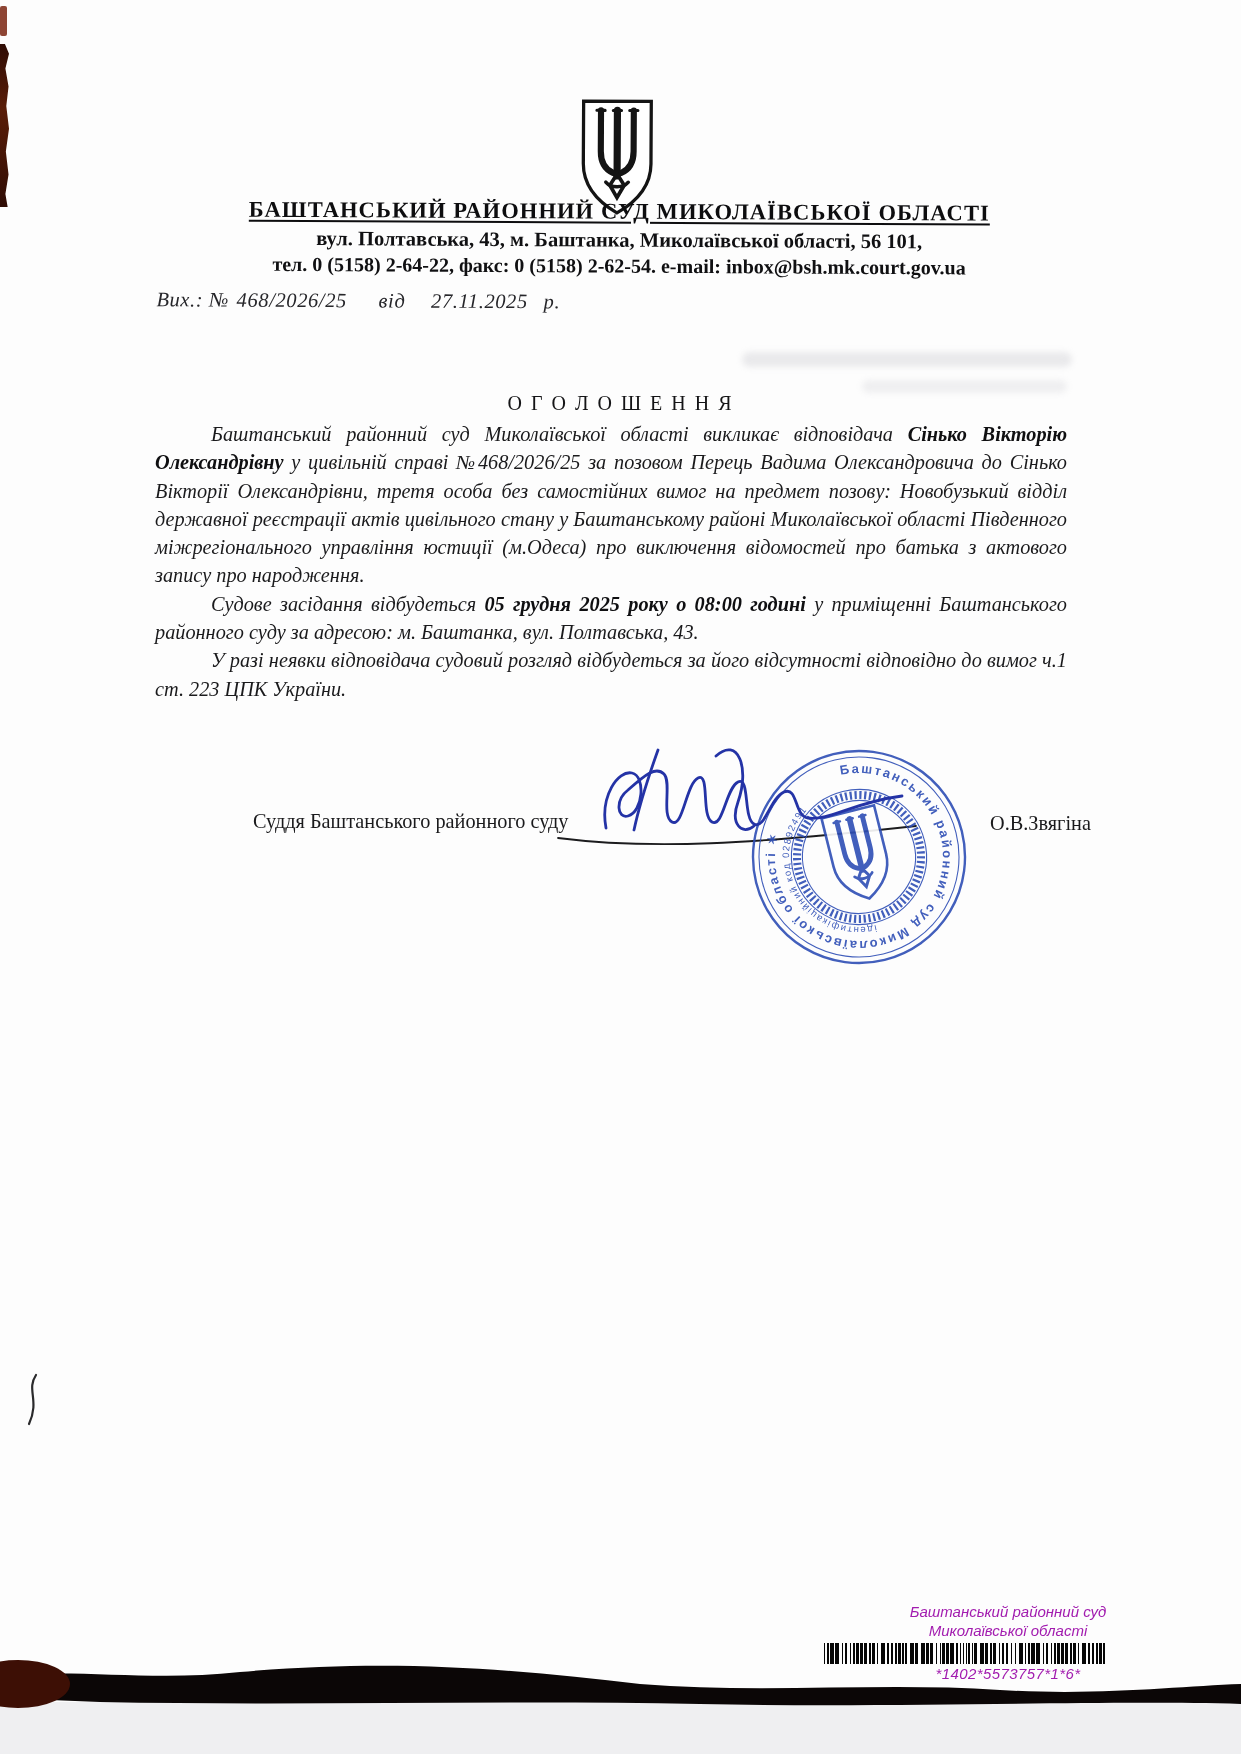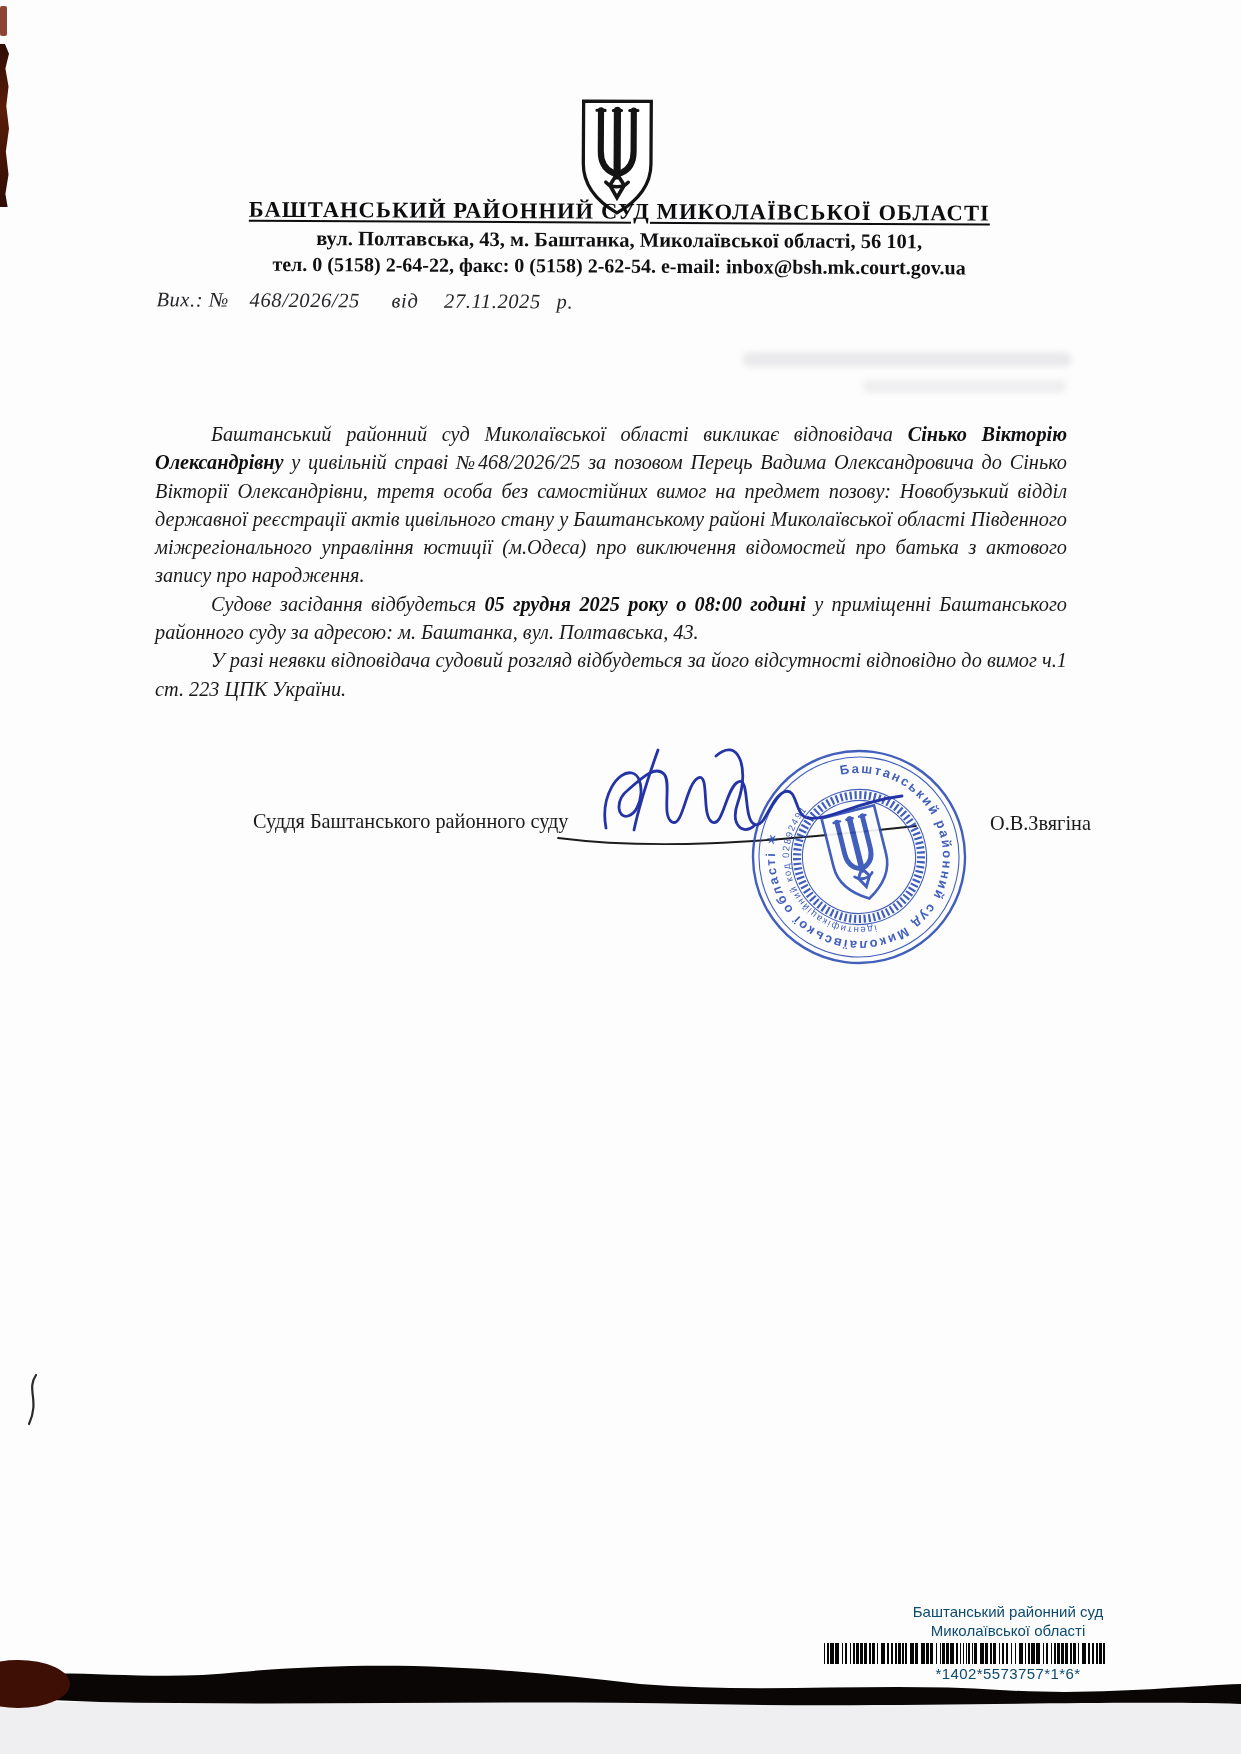--- a/index.html
+++ b/index.html
@@ -13,21 +13,21 @@
   .emblem { position:absolute; left:577px; top:96px; width:82px; height:126px; color:#141414; }
   .court-name {
     position:absolute; left:0; top:198px; width:100%; text-align:center;
     font-weight:bold; font-size:22.5px; letter-spacing:1.1px; color:#0d0d0f;
     text-decoration:underline; text-underline-offset:3px;
   }
   .addr-line  { position:absolute; left:0; top:228px; width:100%; text-align:center; font-weight:bold; font-size:20.5px; color:#101012; }
   .contact-line { position:absolute; left:0; top:254px; width:100%; text-align:center; font-weight:bold; font-size:20px; color:#101012; }
   .ref-line { position:absolute; left:158px; top:290px; font-style:italic; font-size:20.5px; color:#26262a; letter-spacing:.6px; }
   .ref-line span { display:inline-block; }
-  .ref-num { margin-left:15px; }
+  .ref-num { margin-left:2px; }
   .ref-from { margin-left:26px; }
   .ref-date { margin-left:20px; }
   .ref-suf { margin-left:10px; }
   
   .ghost { position:absolute; background:#b7b7bf; border-radius:8px; filter:blur(3px); }
   .ghost.g1 { left:742px; top:352px; width:330px; height:15px; opacity:.28; }
   .ghost.g2 { left:862px; top:380px; width:205px; height:13px; opacity:.2; }
   
   .doc-title { position:absolute; left:0; top:392px; width:100%; text-align:center; font-size:20px; letter-spacing:2px; color:#141416; }
   .body-text { position:absolute; left:155px; top:420px; width:912px; font-size:20.3px; line-height:28.3px; text-align:justify; color:#1a1a1c;font-style:italic; }
@@ -36,21 +36,21 @@
   
   .sig-role { position:absolute; left:253px; top:810px; font-size:20.3px; color:#1a1a1c; }
   .judge-name { position:absolute; left:990px; top:812px; font-size:20.3px; color:#1a1a1c; }
   .sig-line-svg { position:absolute; left:512px; top:810px; width:410px; height:44px; }
   .sig-scribble { position:absolute; left:598px; top:736px; width:312px; height:126px; }
   .stamp { position:absolute; left:744px; top:742px; width:230px; height:230px; opacity:.9; transform:rotate(-14deg); color:#2e4eb5; }
   .stamp text { font-family:"Liberation Sans", sans-serif; fill:#2e4eb5; }
   .stamp .ring-big { font-size:13px; font-weight:bold; letter-spacing:2px; }
   .stamp .ring-small { font-size:9.5px; letter-spacing:1.4px; }
   
-  .footer-block { position:absolute; left:824px; top:1602px; width:368px; text-align:center; font-family:"Liberation Sans", sans-serif; color:#0c4a6e; }
+  .footer-block { position:absolute; left:824px; top:1602px; width:368px; text-align:center; font-family:"Liberation Sans", sans-serif; color:#a21caf;font-style:italic; }
   .footer-block .fl { font-size:15px; line-height:19px; }
   .barcode { display:flex; align-items:stretch; height:21px; margin-top:3px; overflow:hidden; }
   .barcode .bar { background:#060606; flex:0 0 auto; }
   .barcode-value { font-size:15px; margin-top:1px; letter-spacing:.4px; }
   
   .corner-dot { position:absolute; left:0; top:6px; width:7px; height:30px; background:#7a2410; border-radius:2px; opacity:.85; }
   .edge-strip {
     position:absolute; left:0; top:44px; width:9px; height:163px;
     background:linear-gradient(#2f0c04,#5a1d08 40%,#2f0c04);
     clip-path:polygon(0 0,55% 0,100% 6%,60% 15%,95% 26%,70% 38%,100% 52%,65% 66%,95% 80%,60% 92%,85% 100%,0 100%);
@@ -94,20 +94,21 @@
     <div class="contact-line">тел. 0 (5158) 2-64-22, факс: 0 (5158) 2-62-54. e-mail: inbox@bsh.mk.court.gov.ua</div>
     <div class="ref-line">
       <span>Вих.: №</span>
       <span class="ref-num">468/2026/25</span>
       <span class="ref-from">від</span>
       <span class="ref-date">27.11.2025</span>
       <span class="ref-suf">р.</span>
     </div>
   </div>
 
+  <div class="doc-title">О Г О Л О Ш Е Н Н Я</div>
   <div class="body-text">
     <p><span>Баштанський районний суд Миколаївської області викликає відповідача </span><b>Сінько Вікторію Олександрівну</b><span> у цивільній справі №468/2026/25 за позовом Перець Вадима Олександровича до Сінько Вікторії Олександрівни, третя особа без самостійних вимог на предмет позову: Новобузький відділ державної реєстрації актів цивільного стану у Баштанському районі Миколаївської області Південного міжрегіонального управління юстиції (м.Одеса) про виключення відомостей про батька з актового запису про народження.</span></p>
     <p><span>Судове засідання відбудеться </span><b>05 грудня 2025 року о 08:00 годині</b><span> у приміщенні Баштанського районного суду за адресою: м. Баштанка, вул. Полтавська, 43.</span></p>
     <p>У разі неявки відповідача судовий розгляд відбудеться за його відсутності відповідно до вимог ч.1 ст. 223 ЦПК України.</p>
   </div>
 
   <div class="sig-role">Суддя Баштанського  районного суду</div>
   <div class="judge-name">О.В.Звягіна</div>
 
   <svg class="sig-line-svg" viewBox="0 0 410 44">

